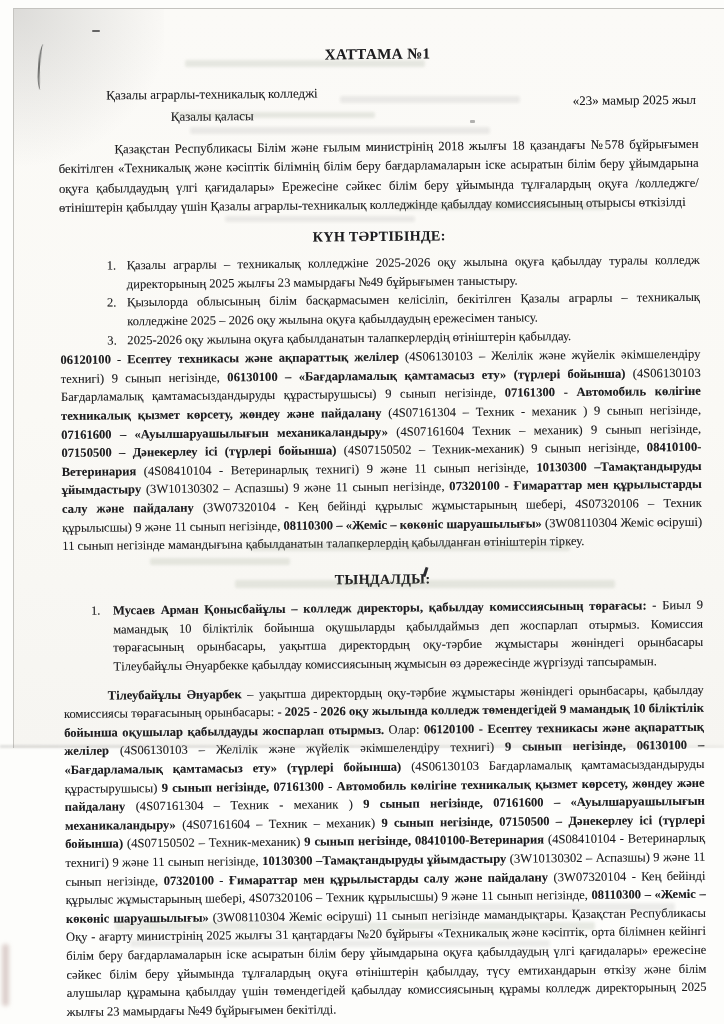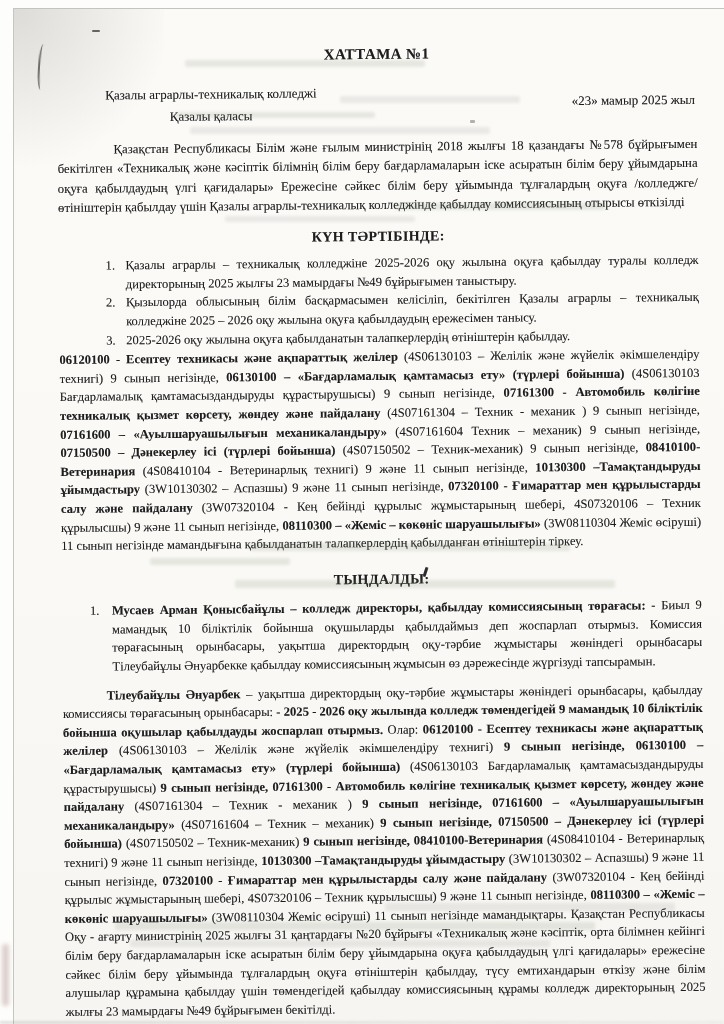--- a/index.html
+++ b/index.html
@@ -1,21 +1,21 @@
 <!DOCTYPE html>
 <html lang="kk"><head>
 <meta charset="utf-8">
 <style>
   html,body{margin:0;padding:0;}
   body{
     width:724px;height:1024px;overflow:hidden;
     background:#fdfdfb;
     font-family:"Liberation Serif","DejaVu Serif",serif;
   }
-  .scan{position:relative;width:724px;height:1024px;}
+  .scan{position:relative;width:724px;height:748px;}
   
   .page{
     position:absolute;left:13px;top:8px;right:0;bottom:0;
     background:linear-gradient(180deg,#fbfaf7 0%,#faf9f5 55%,#f6f5f1 100%);
     border-left:1px solid #c6c5c1;border-top:1px solid #c4c3bf;
   }
   .corner-shade{
     position:absolute;left:0;top:0;width:150px;height:170px;
     background:radial-gradient(circle at 0 0,rgba(110,110,108,.22),transparent 70%);
     pointer-events:none;

